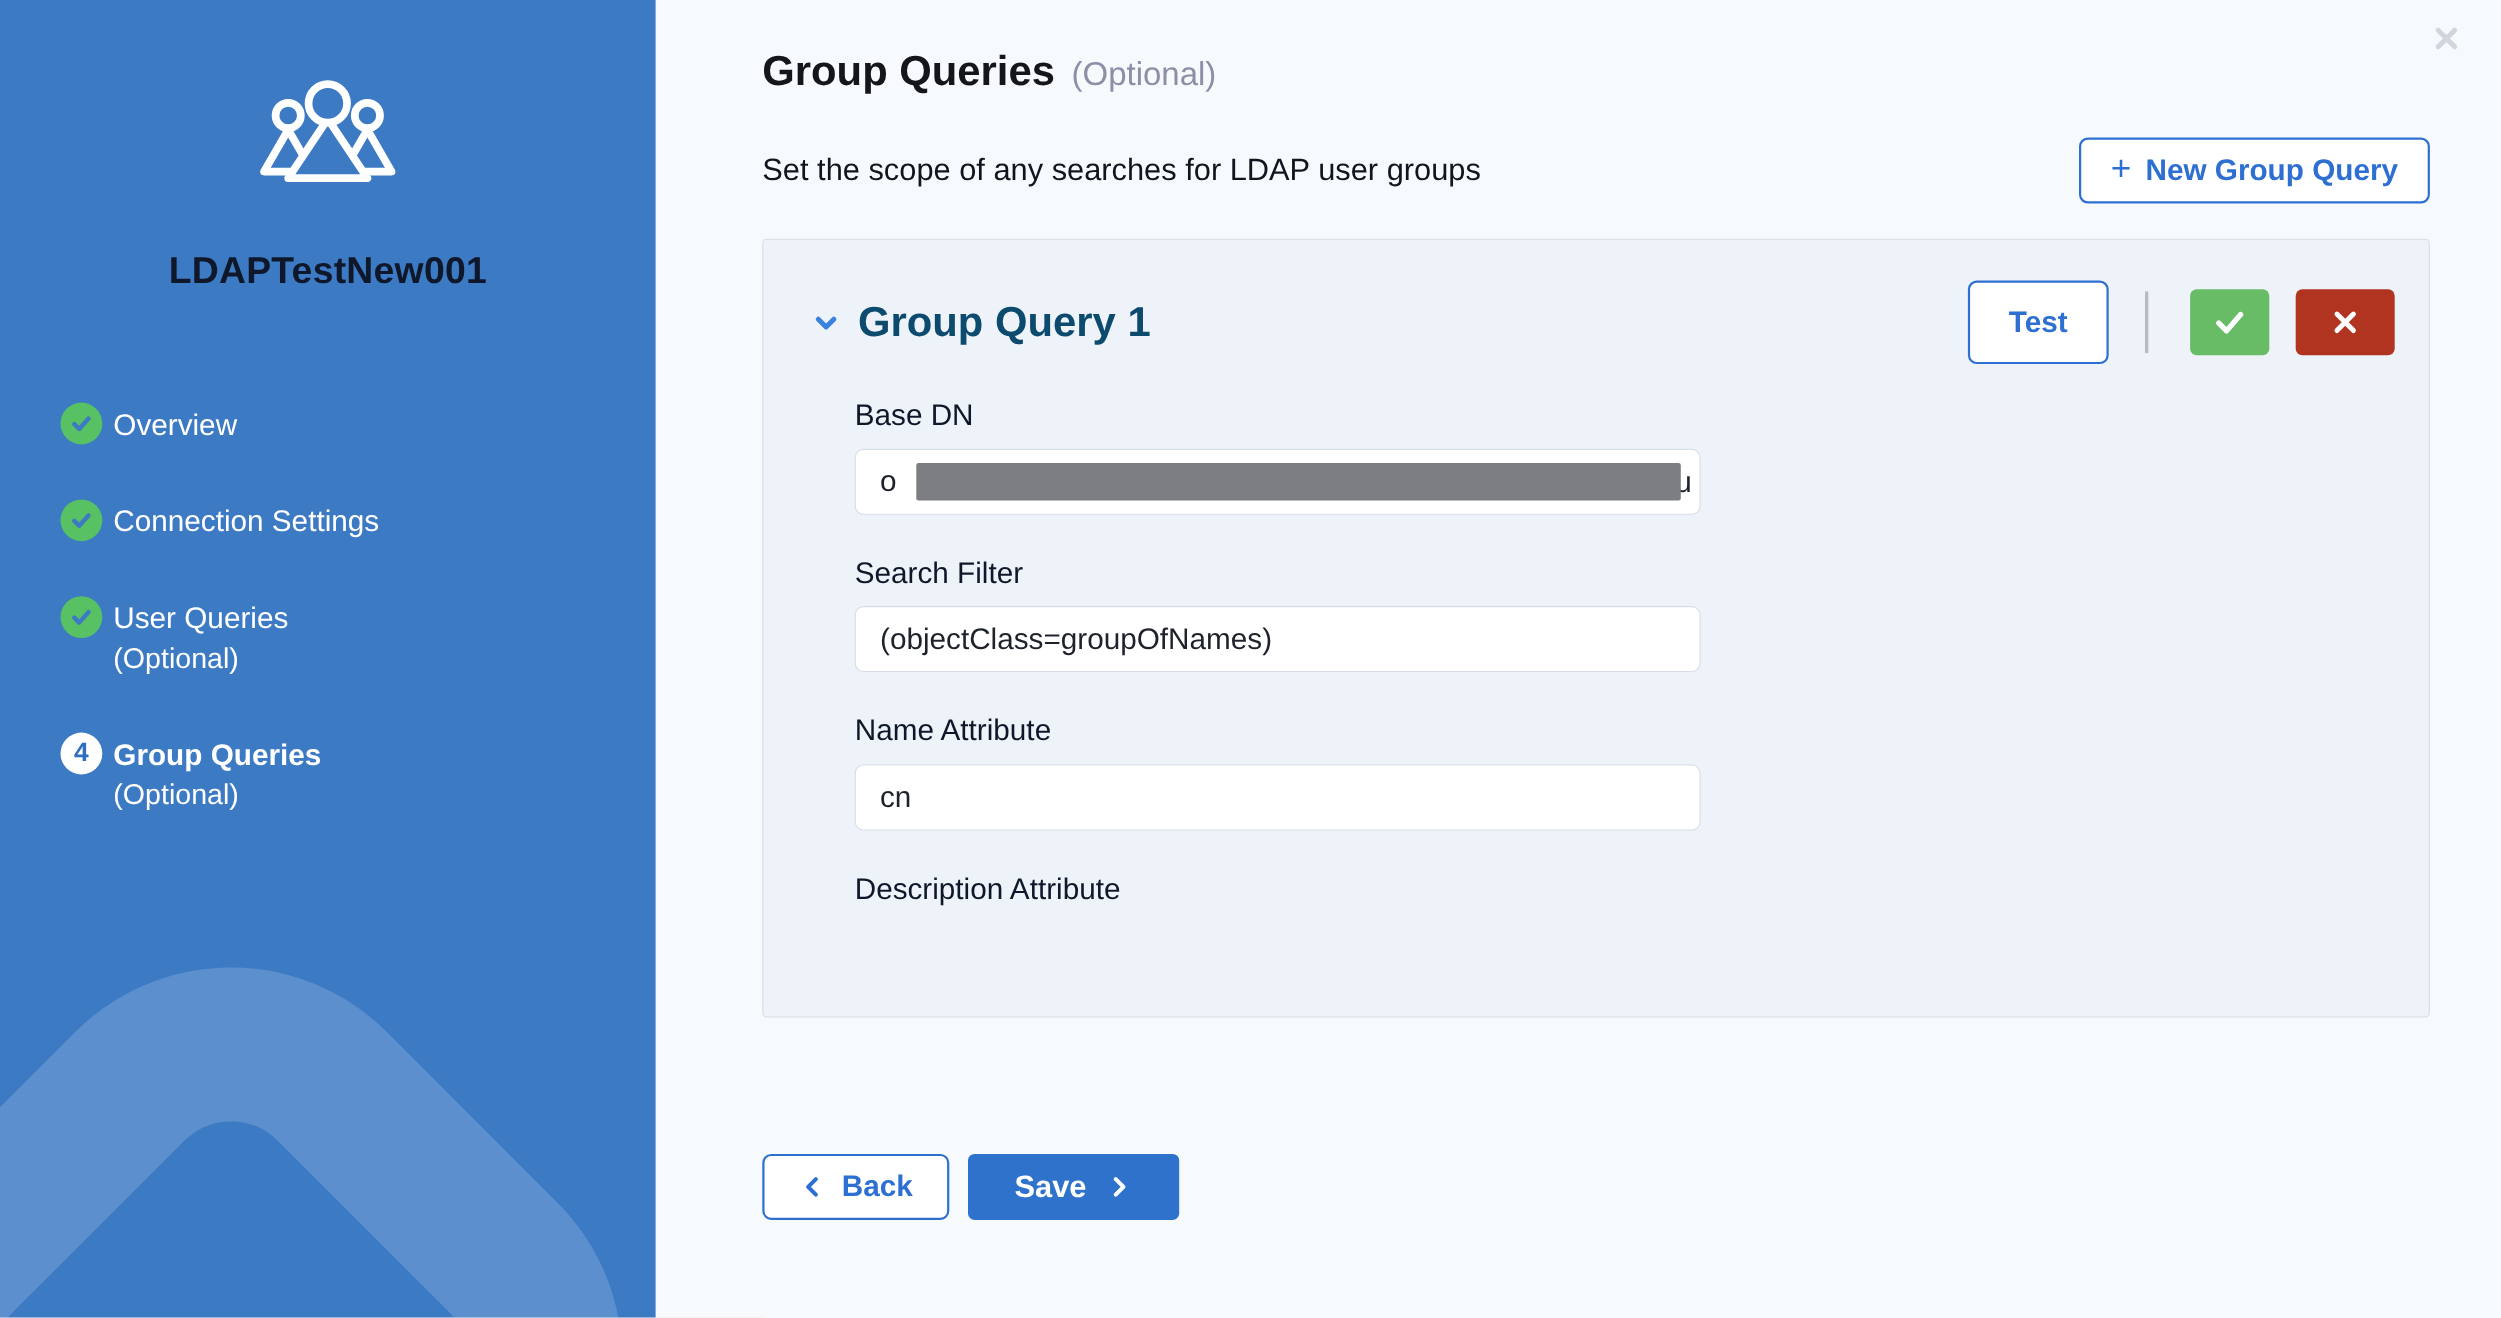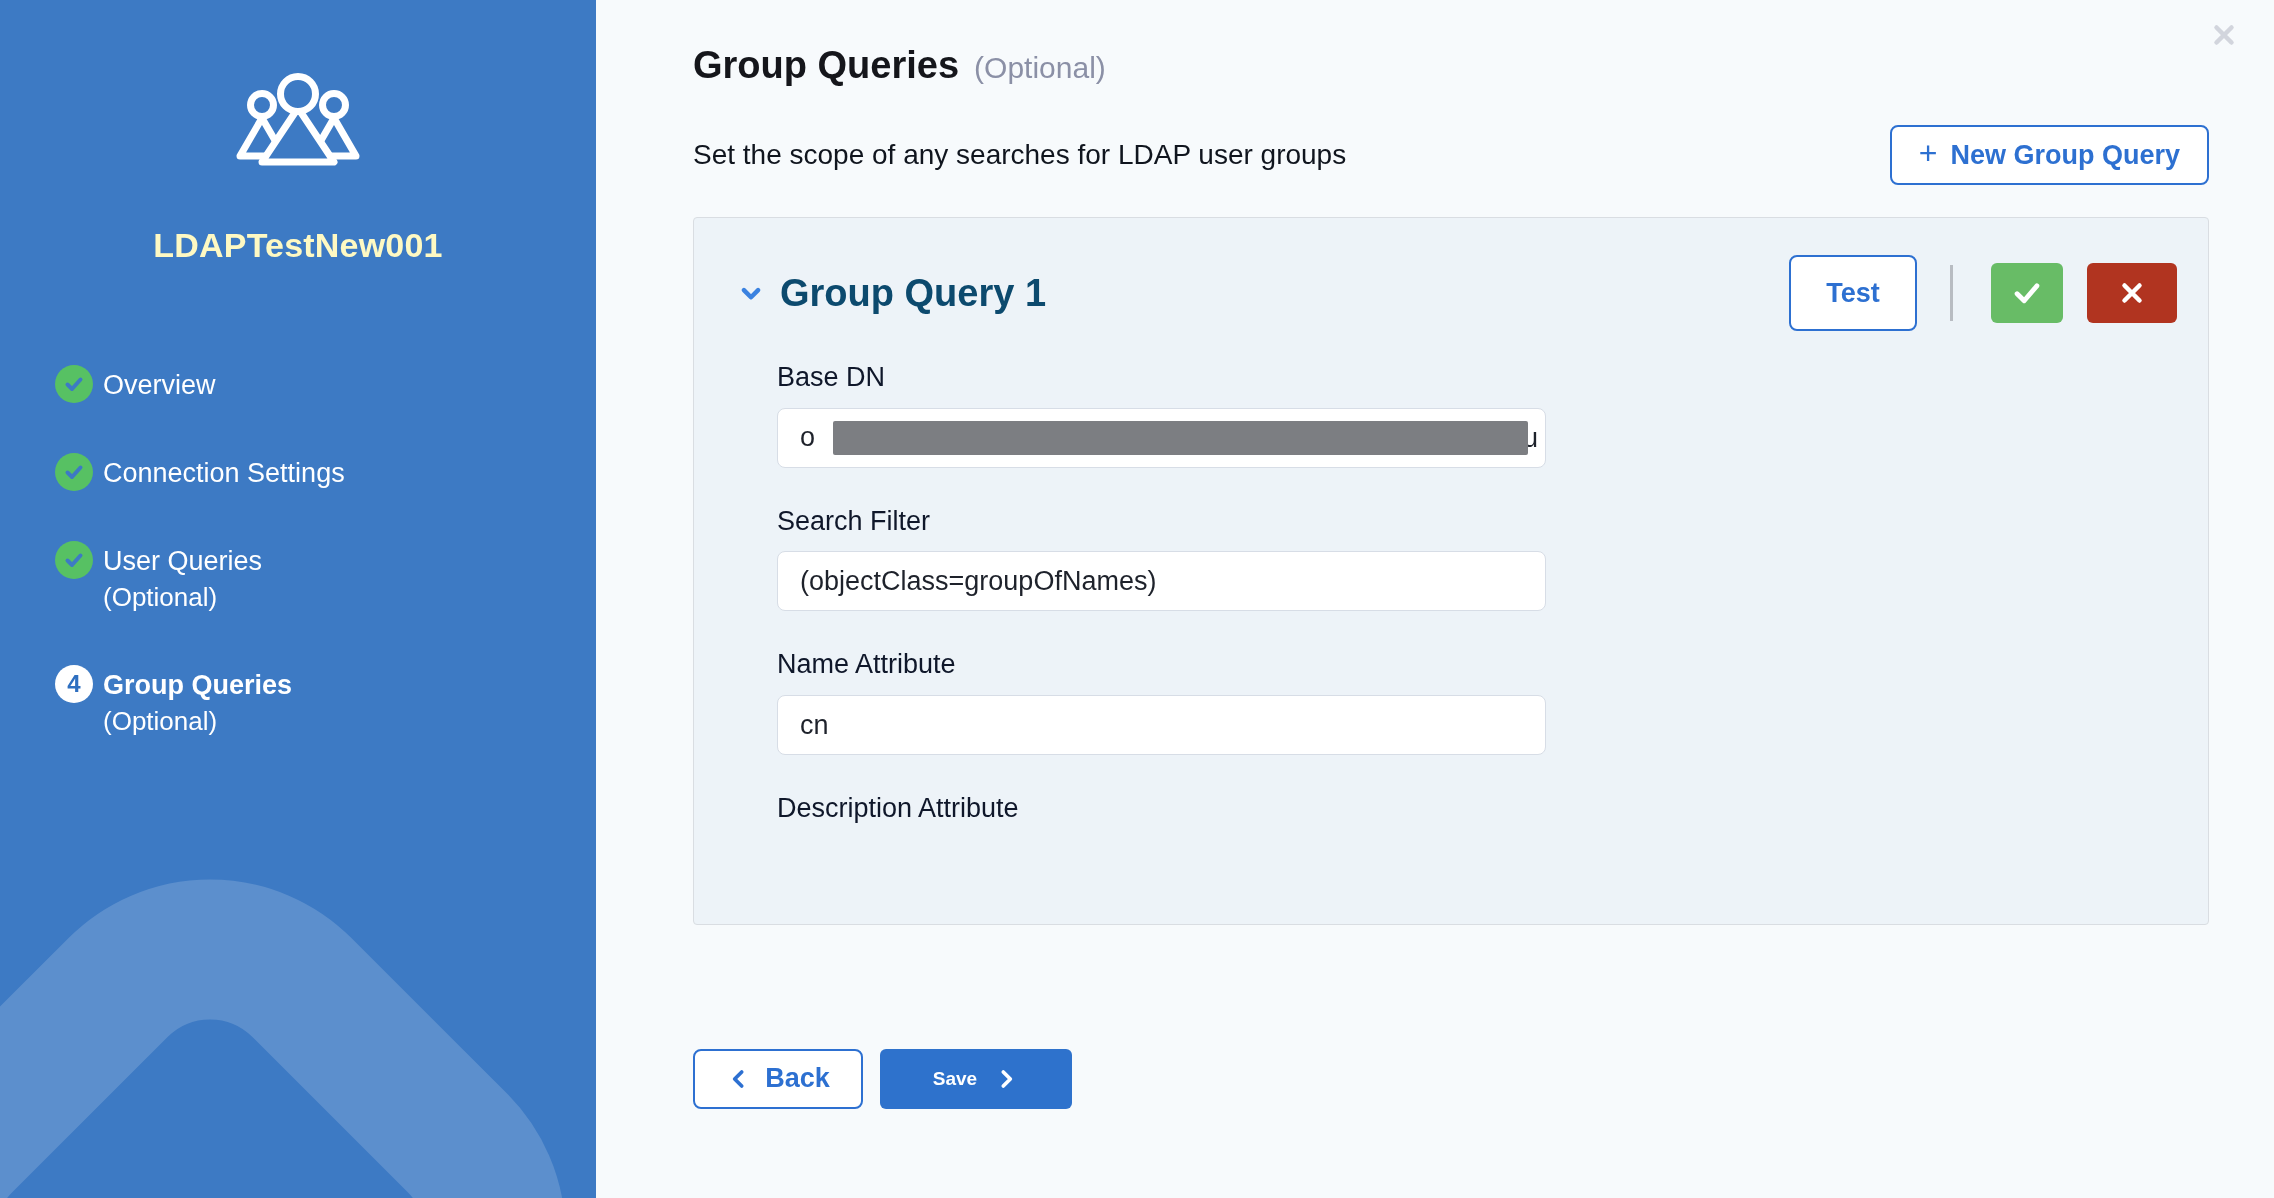--- a/index.html
+++ b/index.html
@@ -13,21 +13,21 @@
   
   .sidebar {
     position:relative; width:596px; height:100%;
     background:#3d7ac4; color:#fff; flex:0 0 596px; overflow:hidden;
   }
   .wm { position:absolute; left:0; top:0; pointer-events:none; }
   .sidebar-inner { position:relative; padding-top:70px; z-index:2; }
   .org-icon-wrap { display:flex; justify-content:center; }
   .org-name {
     margin-top:48px; text-align:center; font-size:34px; font-weight:bold;
-    letter-spacing:0.2px; color:#fef9c3;
+    letter-spacing:0.2px; color:#0f172a;
   }
   .steps { margin-top:100px; padding-left:55px; }
   .step { display:flex; align-items:flex-start; gap:10px; margin-bottom:50px; }
   .step-badge {
     width:38px; height:38px; border-radius:50%; flex:0 0 38px;
     display:flex; align-items:center; justify-content:center;
   }
   .badge-complete { background:#57c163; }
   .badge-current  { background:#ffffff; color:#2e6fc0; font-weight:bold; font-size:24px; }
   .step-text { padding-top:2px; }
@@ -77,21 +77,21 @@
     background:#7c7e82; border-radius:2px; z-index:2;
   }
   .redaction-tail {
     position:absolute; right:8px; top:15px; font-size:27px; color:#1e222b; z-index:1;
   }
   
   .footer-row { margin-top:124px; display:flex; align-items:center; gap:17px; }
   .back-btn { width:170px; height:60px; gap:13px; }
   .save-btn {
     width:192px; height:60px; background:#2e72cc; color:#fff; border:none;
-    border-radius:6px; font-size:19px; font-weight:bold; gap:16px;
+    border-radius:6px; font-size:28px; font-weight:bold; gap:16px;
   }
 </style>
 </head>
 <body>
 
 <div class="app">
 
   <aside class="sidebar">
     <svg class="wm" width="596" height="1198" viewBox="0 0 596 1198">
       <g fill="none" stroke="rgba(255,255,255,0.16)" stroke-width="140">

